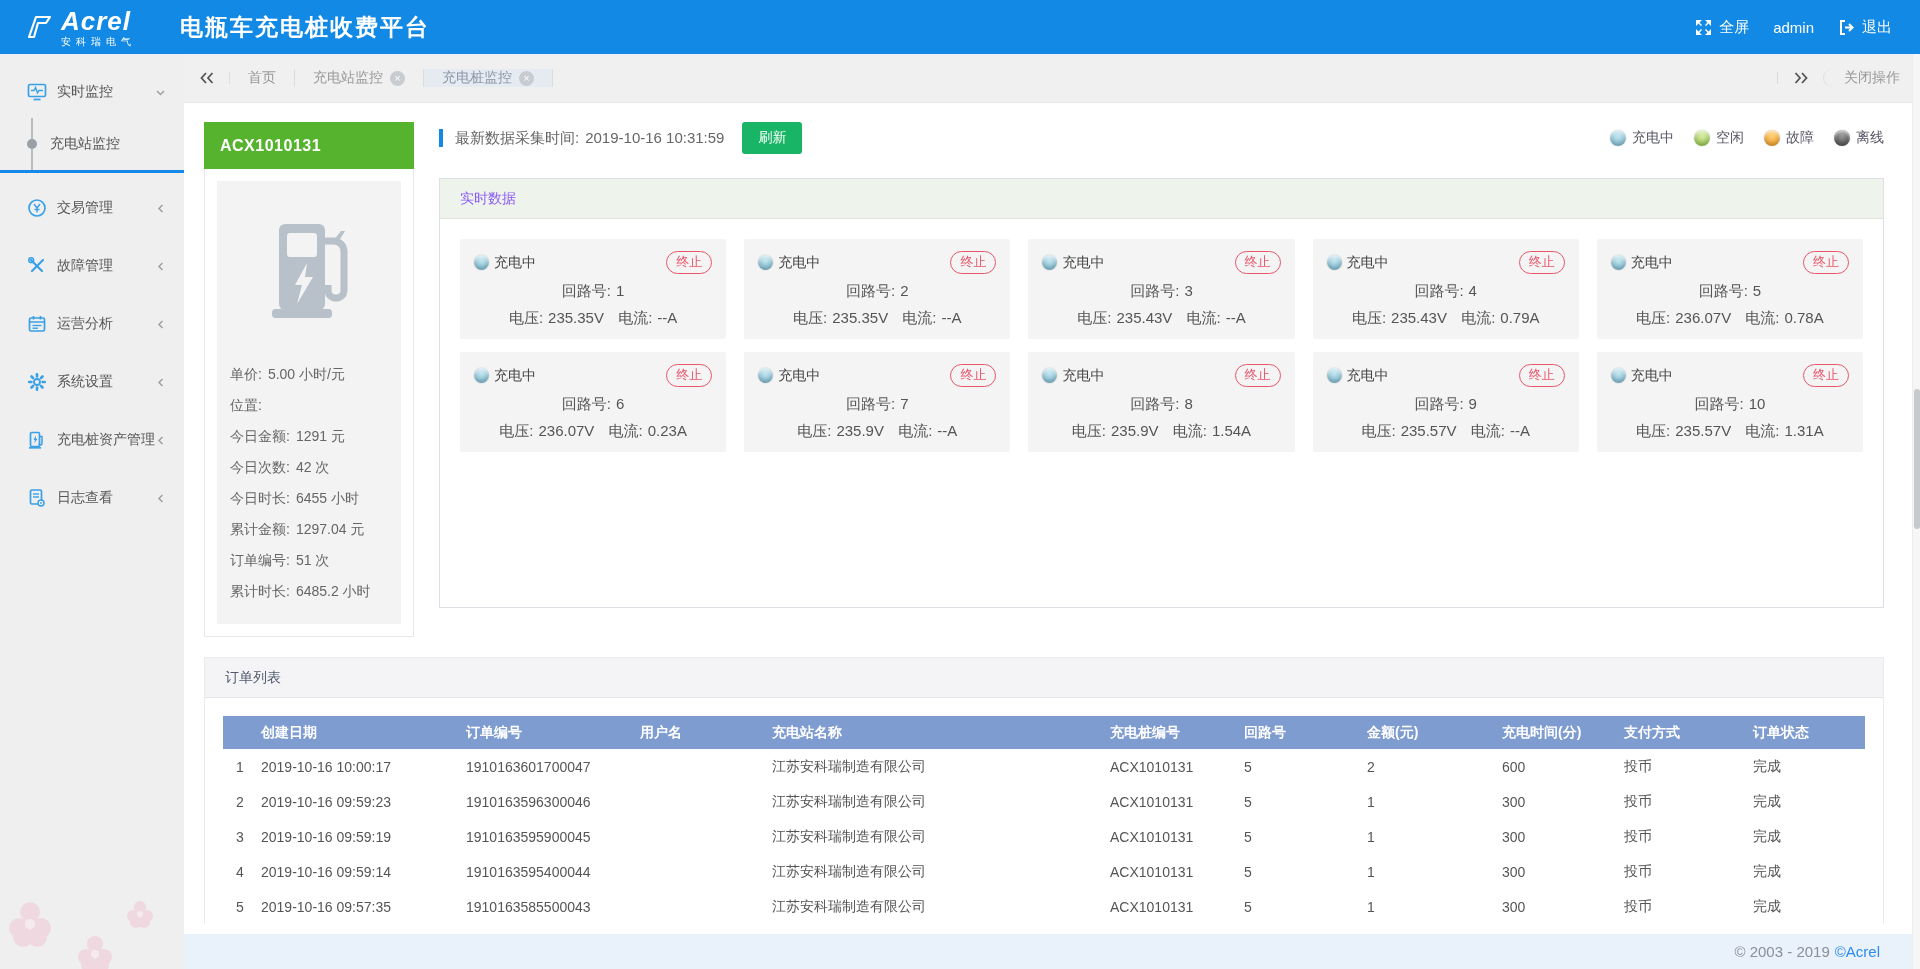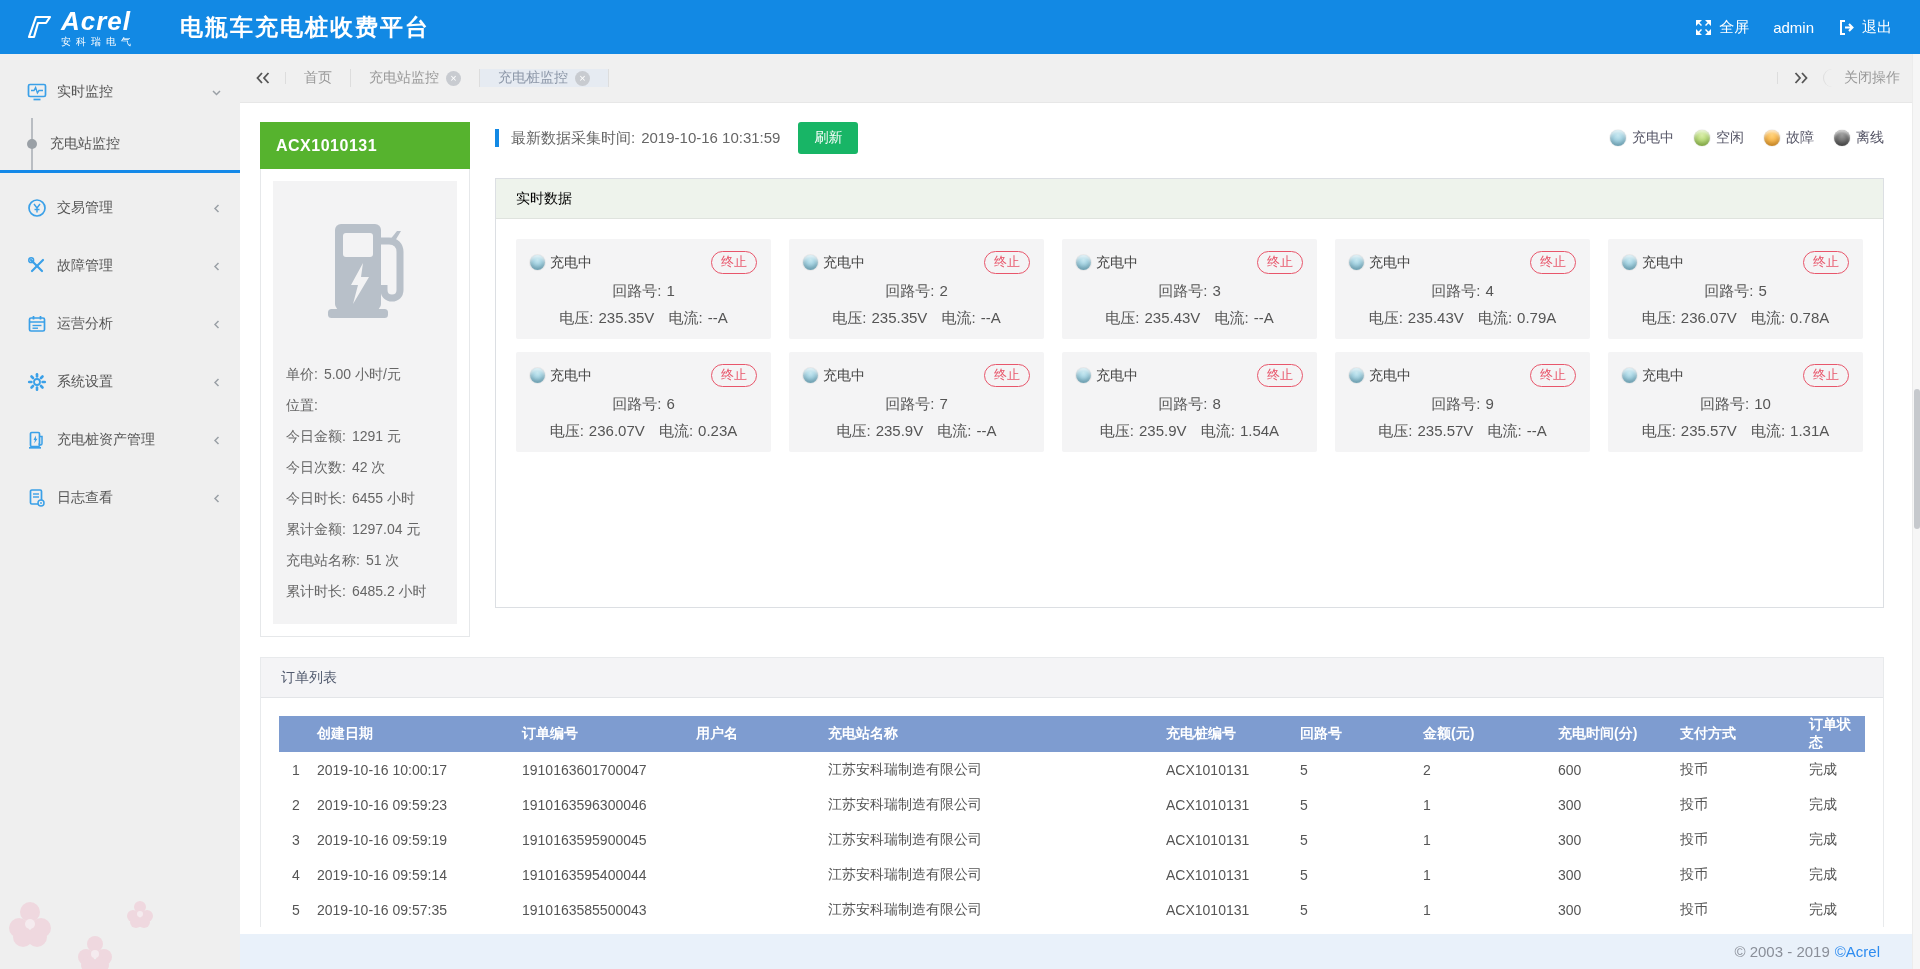--- a/index.html
+++ b/index.html
@@ -13,21 +13,21 @@
   .logo-name { font-size:26px; font-weight:bold; font-style:italic; letter-spacing:1px; }
   .logo-sub { font-size:10px; letter-spacing:5px; margin-top:3px; }
   .app-title { margin-left:44px; font-size:23px; font-weight:bold; letter-spacing:2px; }
   .top-right { margin-left:auto; display:flex; align-items:center; gap:24px; font-size:15px; }
   .top-link { display:flex; align-items:center; gap:7px; cursor:pointer;justify-content:flex-end; }
 
   
   .below { display:flex; height:915px; }
 
   
-  .sidebar { width:240px; background:#efefef; position:relative; flex:none; overflow:hidden; }
+  .sidebar { width:184px; background:#efefef; position:relative; flex:none; overflow:hidden; }
   .menu-group { height:52px; display:flex; align-items:center; padding:0 18px 0 27px; color:#555; font-size:14px; cursor:pointer; }
   .menu-group .mi { width:20px; height:20px; margin-right:10px; flex:none; }
   .menu-group .chev { margin-left:auto; color:#9aa0a6; }
   .first-group { margin-top:12px; }
   .sub-item { position:relative; height:52px; display:flex; align-items:center; padding-left:50px; font-size:14px; color:#555; cursor:pointer; }
   .sub-item::before { content:""; position:absolute; left:31px; top:0; bottom:0; width:2px; background:#b9bdc2; }
   .sub-dot { position:absolute; left:27px; top:50%; margin-top:-5px; width:10px; height:10px; border-radius:50%; background:#9aa0a6; }
   .side-divider { height:3px; background:#1489e8; margin-bottom:6px; }
   .menu-plain { height:58px; }
   .flowers { position:absolute; bottom:0; left:0; opacity:.55; }
@@ -67,21 +67,21 @@
   .legend { margin-left:auto; display:flex; align-items:center; gap:20px; }
   .legend-item { display:flex; align-items:center; gap:6px; font-size:14px; color:#556; }
   .sphere { width:16px; height:16px; border-radius:50%; box-shadow: inset 0 -3px 4px rgba(0,0,0,.20), inset 0 2px 3px rgba(255,255,255,.75), 0 0 0 1px rgba(0,0,0,.05); flex:none; }
   .s-charging { background:radial-gradient(circle at 50% 32%, #c7e7f0, #74b9d2); }
   .s-idle     { background:radial-gradient(circle at 50% 32%, #d9eda9, #8fc43e); }
   .s-fault    { background:radial-gradient(circle at 50% 32%, #ffd27a, #f0981a); }
   .s-offline  { background:radial-gradient(circle at 50% 32%, #9d9d9d, #3d3d3d); }
 
   
   .rt-panel { border:1px solid #dcdfe3; height:430px; background:#fff; }
-  .rt-head { height:40px; background:#eef3ec; border-bottom:1px solid #dfe3de; display:flex; align-items:center; padding-left:20px; font-size:14px; color:#000000; }
+  .rt-head { height:40px; background:#eef3ec; border-bottom:1px solid #dfe3de; display:flex; align-items:center; padding-left:20px; font-size:14px; color:#8b5cf6; }
   .rt-body { padding:20px; display:grid; grid-template-columns:repeat(5,1fr); gap:13px 18px; align-content:start; }
   .circuit-card { background:#f4f4f5; border-radius:2px; height:100px; padding:12px 14px 10px 14px; }
   .cc-top { display:flex; align-items:center; }
   .cc-status { display:flex; align-items:center; gap:5px; font-size:14px; color:#444; }
   .cc-dot { width:15px; height:15px; }
   .terminate { margin-left:auto; border:1px solid #e8566b; color:#e8566b; background:transparent; border-radius:12px; font-size:13px; padding:1px 9px 2px 9px; cursor:pointer; font-family:inherit; }
   .cc-line { text-align:center; font-size:15px; color:#555; margin-top:8px; white-space:nowrap; }
   .cc-line .sp { margin-right:5px; }
   .cc-line .gap { margin-left:10px; }
 
@@ -334,21 +334,21 @@
                     <path d="M75 30 h8 c7 0 11 5 11 11 v38 c0 5 -3.5 8 -8 8 s-8 -3 -8 -8 v-5" fill="none" stroke="#b8c0c9" stroke-width="7"></path>
                     <path d="M83 30 l8 -10 h4 l-6 10" fill="#b8c0c9"></path>
                   </svg>
                 </div>
                 <div class="stat-line"><span>单价:</span><span class="lv">5.00 小时/元</span></div>
                 <div class="stat-line"><span>位置:</span><span class="lv"></span></div>
                 <div class="stat-line"><span>今日金额:</span><span class="lv">1291 元</span></div>
                 <div class="stat-line"><span>今日次数:</span><span class="lv">42 次</span></div>
                 <div class="stat-line"><span>今日时长:</span><span class="lv">6455 小时</span></div>
                 <div class="stat-line"><span>累计金额:</span><span class="lv">1297.04 元</span></div>
-                <div class="stat-line"><span>充电站名称:</span><span class="lv">51 次</span></div>
+                <div class="stat-line"><span>订单编号:</span><span class="lv">51 次</span></div>
                 <div class="stat-line"><span>累计时长:</span><span class="lv">6485.2 小时</span></div>
               </div>
             </div>
           </div>
 
           <div class="right-col">
             <div class="toolbar">
               <span class="vbar"></span>
               <span class="collect">
                 <span>最新数据采集时间:</span><span class="t">2019-10-16 10:31:59</span>

